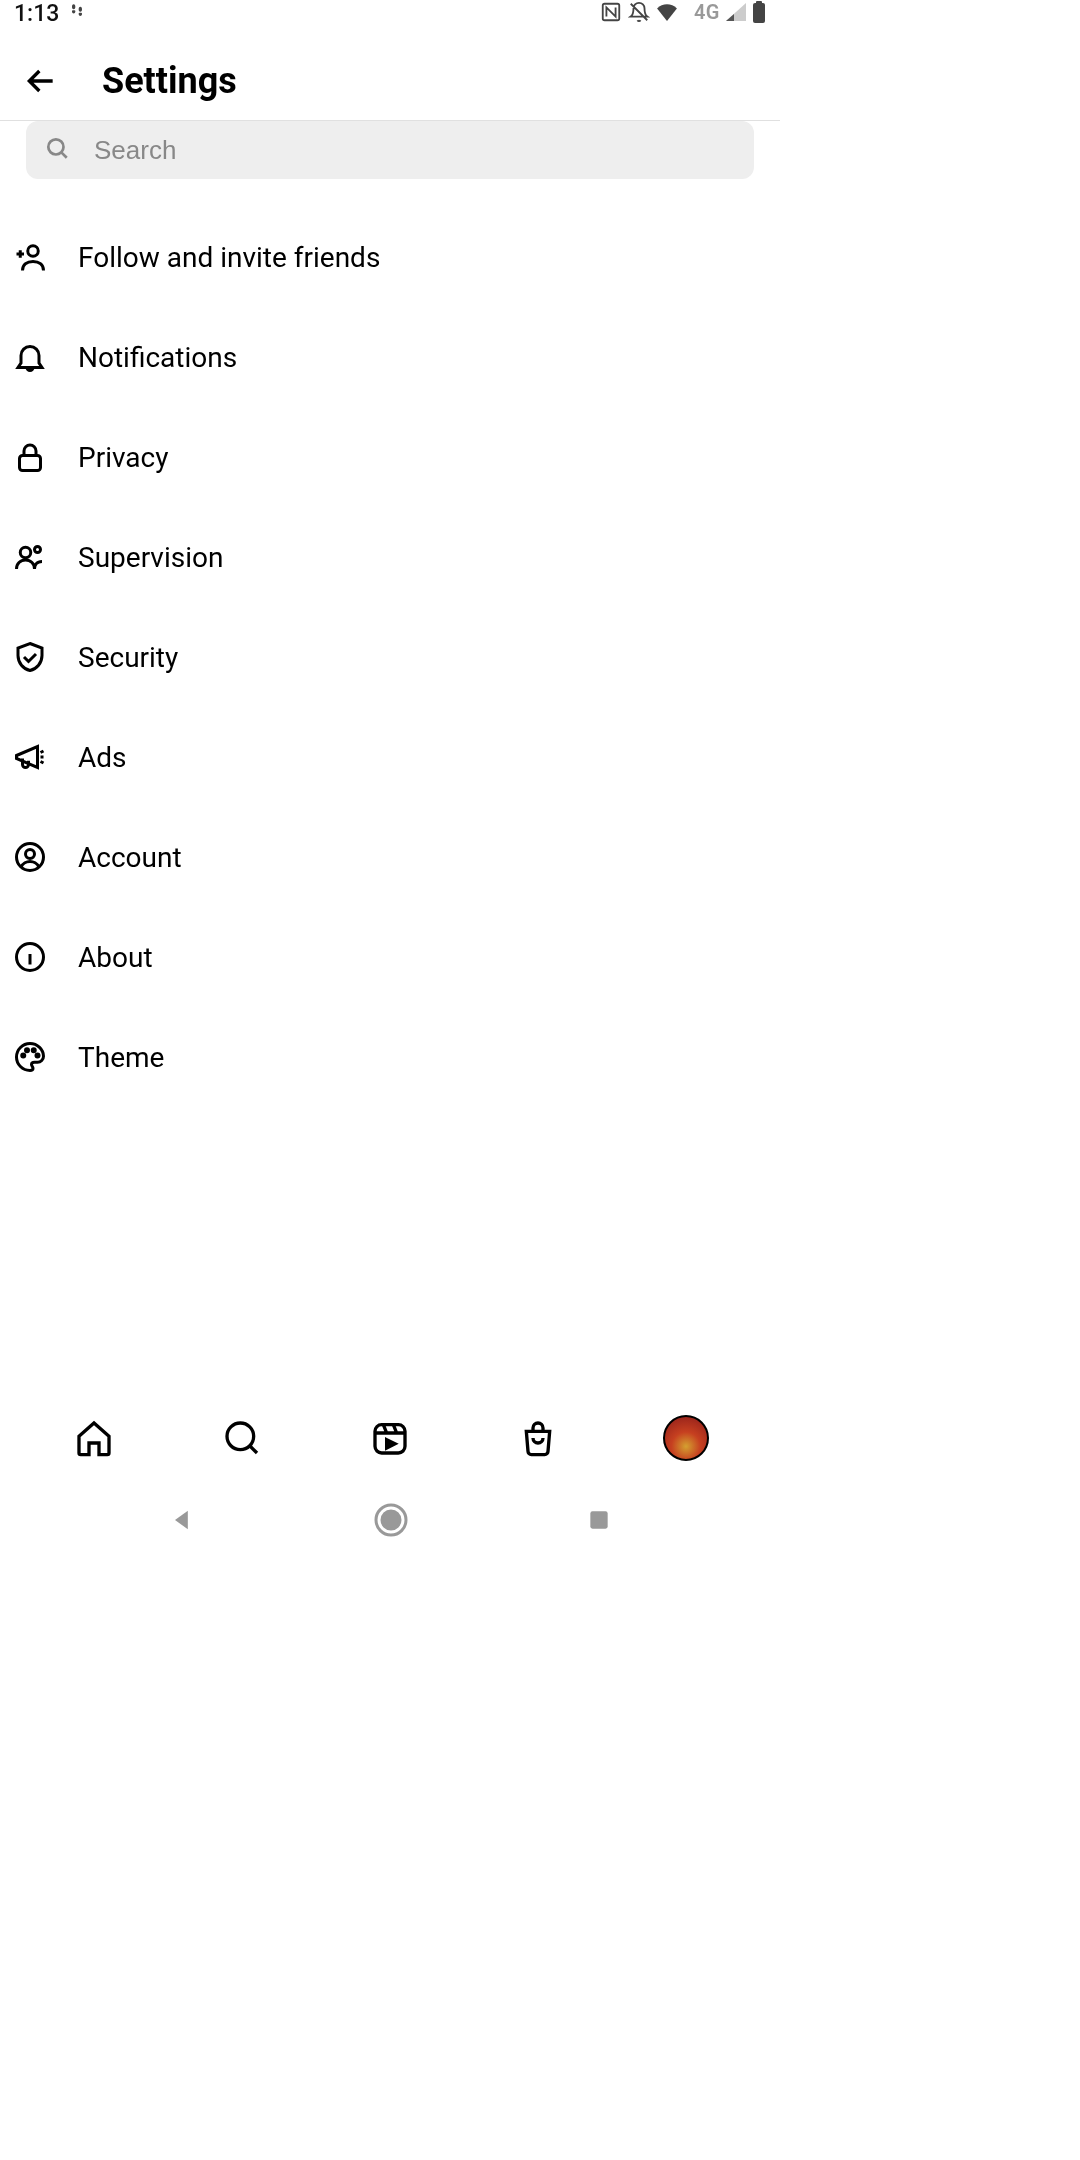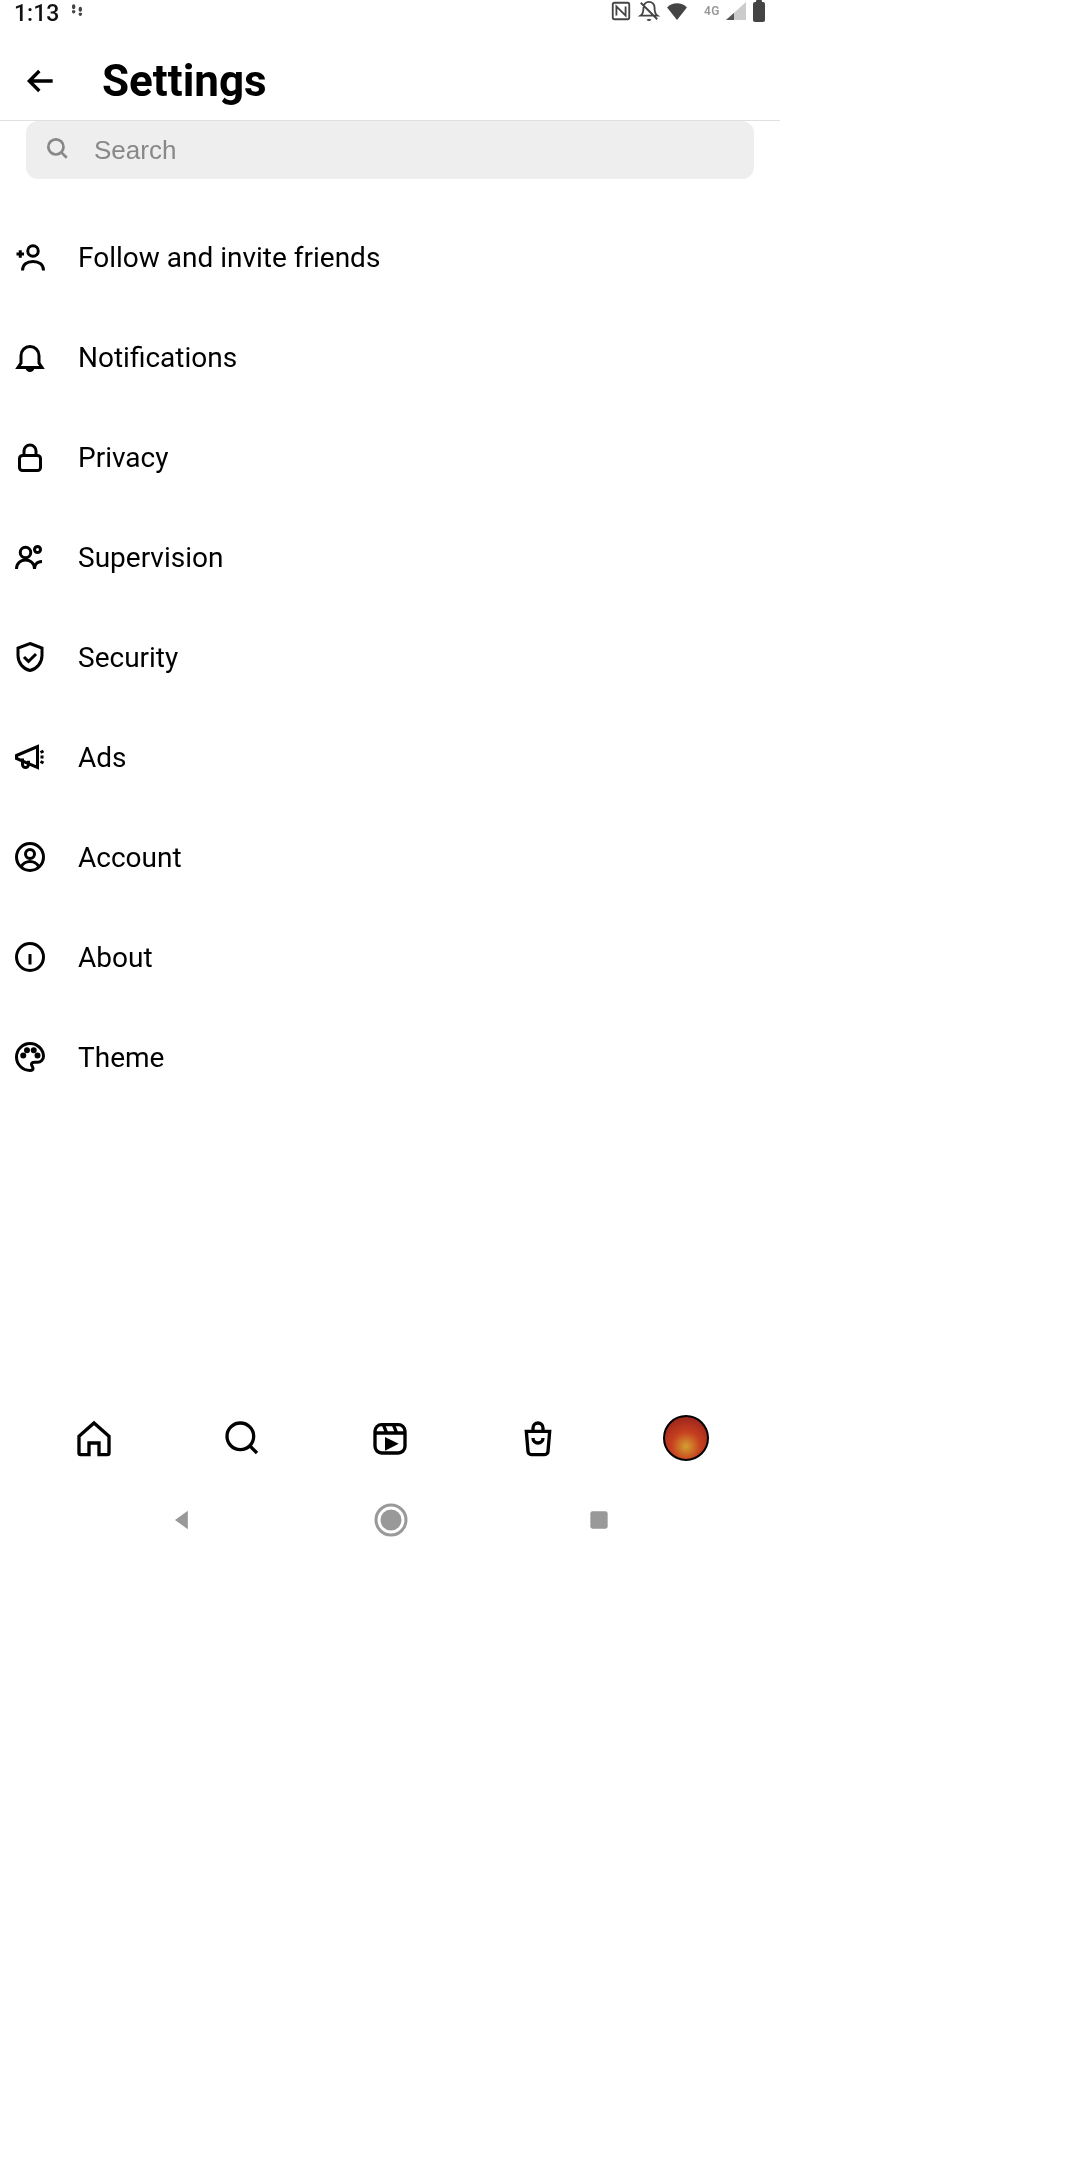--- a/index.html
+++ b/index.html
@@ -21,32 +21,32 @@
       justify-content: space-between;
       align-items: flex-start;
       padding: 0 14px;
       font-size: 23px;
       color: #111;
       font-weight: 500;
     }
     .status-left { display: flex; align-items: center; gap: 8px; }
     .status-right { display: flex; align-items: center; gap: 6px; }
     .status-right svg { display: block; }
-    .status-4g { font-size: 12px; color: #999; font-weight: 600; letter-spacing: 0.5px; margin-left: 10px; }
+    .status-4g { font-size: 20px; color: #999; font-weight: 600; letter-spacing: 0.5px; margin-left: 10px; }
     
     
     .header {
       height: 78px;
       display: flex;
       align-items: center;
       padding: 0 20px;
       gap: 40px;
     }
     .back-btn { width: 42px; height: 42px; display: flex; align-items: center; justify-content: center; cursor: pointer; }
-    .page-title { font-size: 44px; font-weight: 700; color: #000; }
+    .page-title { font-size: 36px; font-weight: 700; color: #000; }
     
     .divider { height: 1px; background: #e0e0e0; }
     
     
     .search-wrap { padding: 0 26px; }
     .search-box {
       background: #eeeeee;
       border-radius: 12px;
       height: 58px;
       display: flex;

